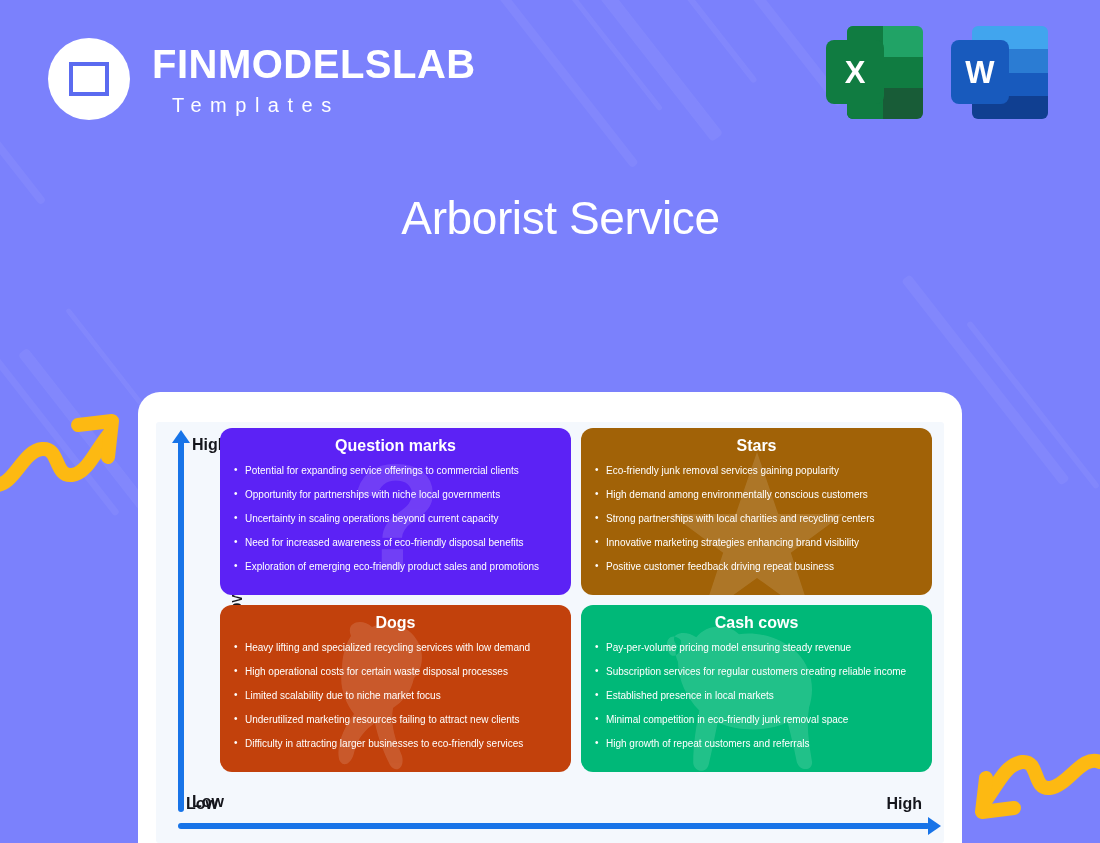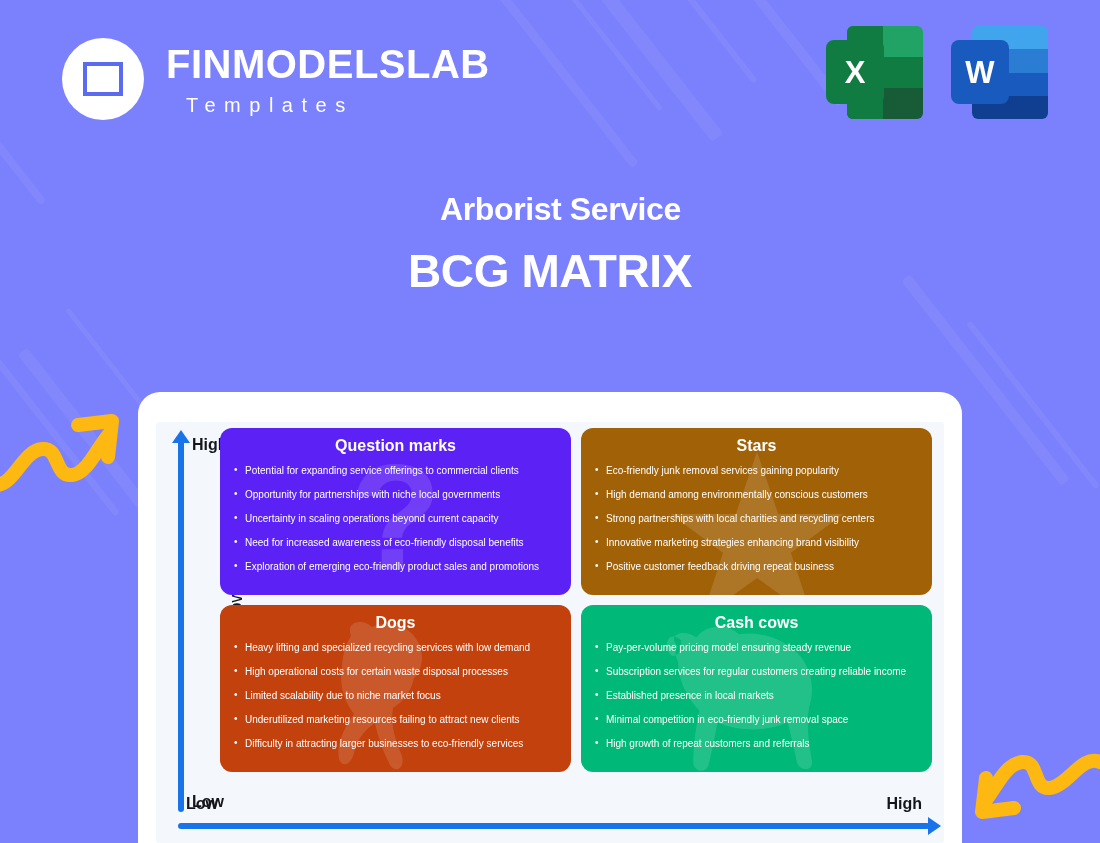--- a/index.html
+++ b/index.html
@@ -16,21 +16,21 @@
   .bg-strokes i {
     position:absolute; display:block;
     background:rgba(255,255,255,.055);
     transform:rotate(-38deg);
     border-radius:4px;
   }
 
   
   .header { position:absolute; top:0; left:0; width:1100px; height:160px; z-index:3; }
 
-  .brand { position:absolute; left:62px; top:38px; display:flex; align-items:center; }
+  .brand { position:absolute; left:48px; top:38px; display:flex; align-items:center; }
   .brand-mark {
     width:82px; height:82px; border-radius:50%;
     background:#ffffff; display:flex; align-items:center; justify-content:center;
     flex:0 0 auto;
   }
   .grid-icon { width:40px; height:34px; border:4px solid #5b6bf0; display:grid;
                grid-template-columns:1fr 1fr; grid-template-rows:1fr 1fr; gap:4px; padding:4px; }
   .grid-icon span { background:#5b6bf0; }
   .grid-icon span b { display:block; width:100%; height:100%; background:#ffffff; }
   .brand-text { margin-left:22px; }
@@ -59,21 +59,21 @@
   .excel .sheet::after{ content:""; position:absolute; left:0; top:0; width:36px; height:100%; background:#107c41; }
   .excel .tile { background:#107c41; }
   .word .sheet div:nth-child(1){ background:#41a5ee; }
   .word .sheet div:nth-child(2){ background:#2b7cd3; }
   .word .sheet div:nth-child(3){ background:#185abd; }
   .word .sheet div:nth-child(4){ background:#103f91; }
   .word .tile { background:#185abd; }
 
   
   .title-block { position:absolute; top:190px; left:0; width:1100px; text-align:center; z-index:3; }
-  .title-1 { color:#fff; font-size:32px; font-weight:bold; line-height:1.22; letter-spacing:-.4px;margin-left:21px; }
+  .title-1 { color:#fff; font-size:46px; font-weight:normal; line-height:1.22; letter-spacing:-.4px;margin-left:21px; }
   .title-2 { color:#fff; font-size:46px; font-weight:bold; line-height:1.22; letter-spacing:-.4px; margin-top:14px; }
 
   
   .arrow-left  { position:absolute; left:-8px;  top:403px; z-index:4; }
   .arrow-right { position:absolute; right:-2px; top:738px; z-index:4; }
 
   
   .card {
     position:absolute; left:138px; top:392px; width:824px; height:451px;
     background:#ffffff; border-radius:22px 22px 0 0; z-index:2;
@@ -191,21 +191,20 @@
           <div></div>
           <div></div>
         </div>
       <div class="tile">W</div>
     </div>
   </div>
 </div>
 
 <div class="title-block">
   <div class="title-1">Arborist Service</div>
-  <div class="title-2">BCG MATRIX</div>
 </div>
 
 <svg class="arrow-left" width="135" height="92" viewBox="0 0 135 92">
   <path d="M2 82 C 22 84, 30 48, 50 46 C 68 44, 62 74, 80 72 C 96 70, 104 46, 118 30" stroke="#FDB912" stroke-width="14" fill="none" stroke-linecap="round"></path>
   <path d="M86 22 L120 18 L116 54" stroke="#FDB912" stroke-width="14" fill="none" stroke-linecap="round" stroke-linejoin="round"></path>
 </svg>
 
 <svg class="arrow-right" width="138" height="98" viewBox="0 0 138 98">
   <path d="M136 24 C 118 16, 104 48, 86 50 C 68 52, 76 22, 58 24 C 42 26, 34 46, 22 62" stroke="#FDB912" stroke-width="14" fill="none" stroke-linecap="round"></path>
   <path d="M50 70 L18 74 L22 40" stroke="#FDB912" stroke-width="14" fill="none" stroke-linecap="round" stroke-linejoin="round"></path>

